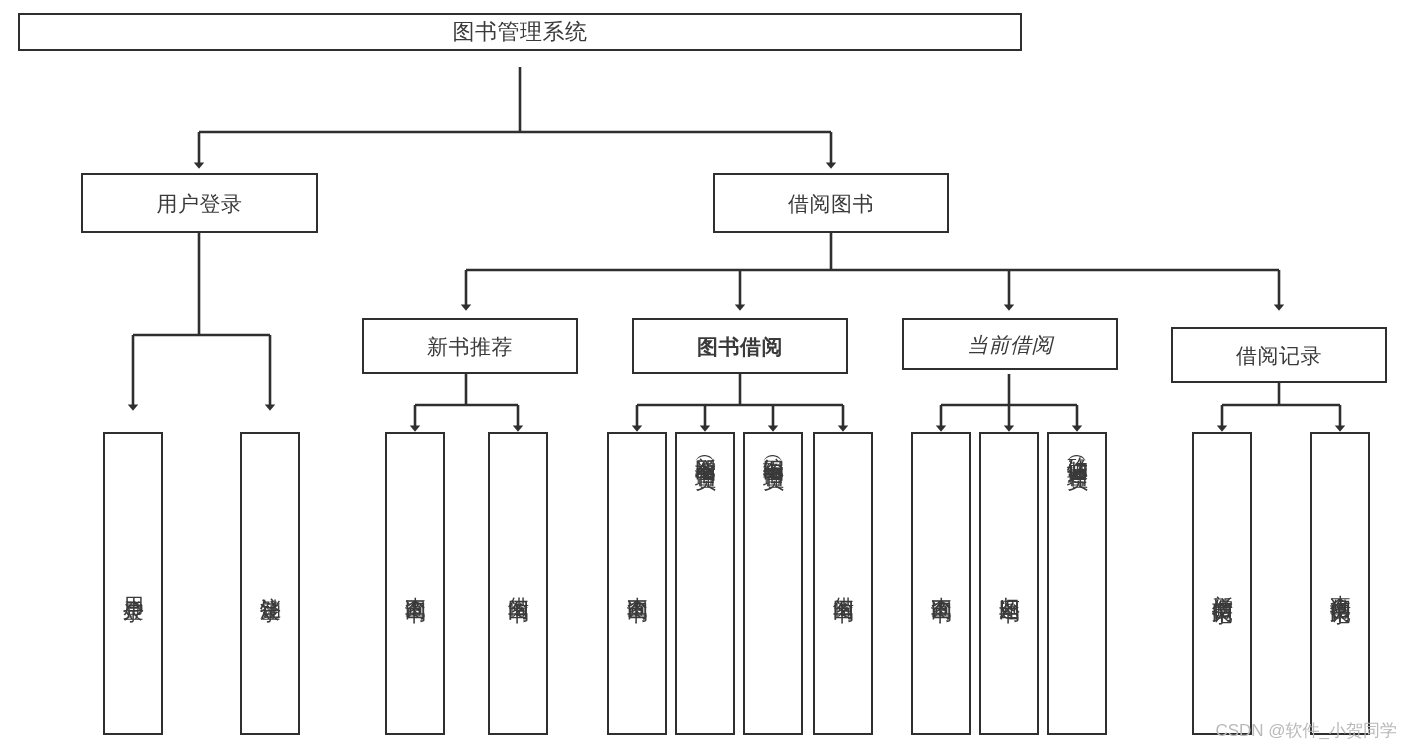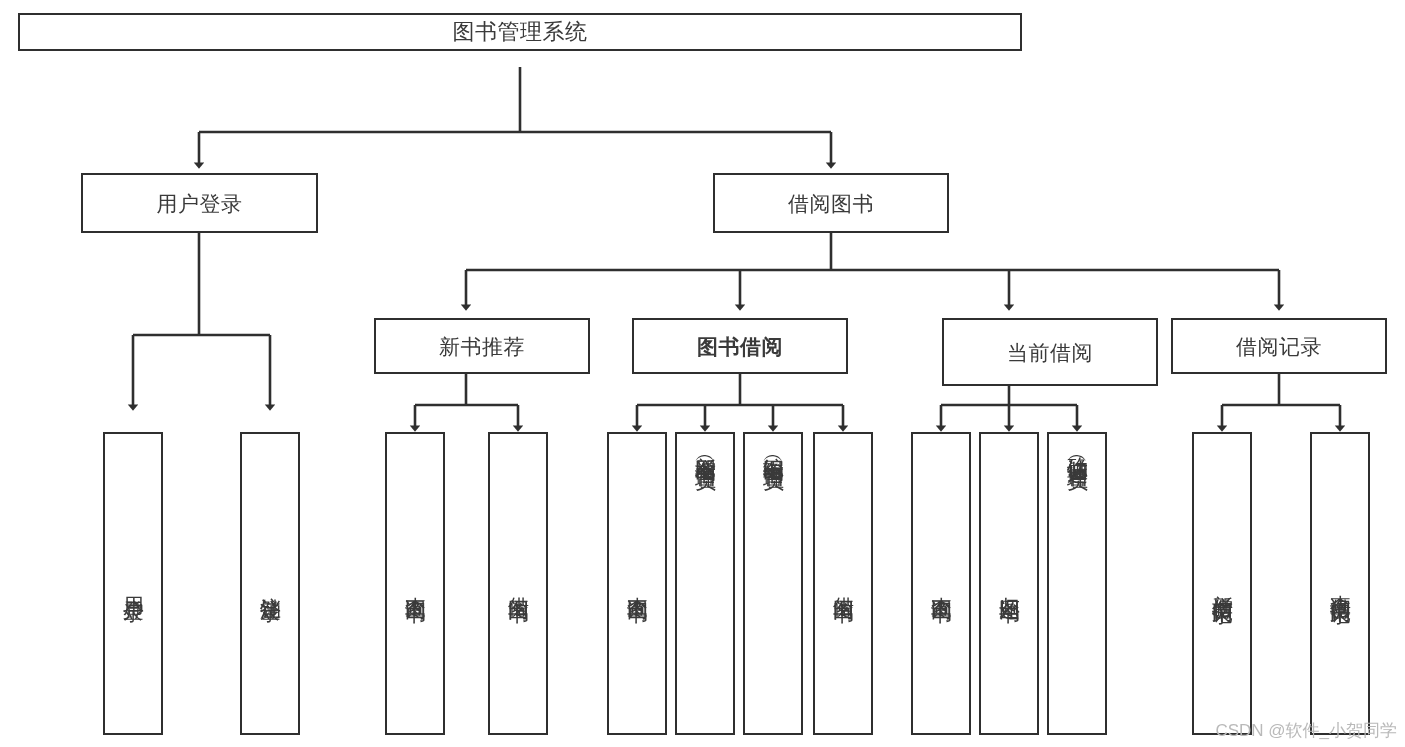--- a/index.html
+++ b/index.html
@@ -142,33 +142,33 @@
   </div>
 
   <div class="node h" style="left:81px; top:173px; width:237px; height:60px;">
     <span class="lbl">用户登录</span>
   </div>
 
   <div class="node h" style="left:713px; top:173px; width:236px; height:60px;">
     <span class="lbl">借阅图书</span>
   </div>
 
-  <div class="node h" style="left:362px; top:318px; width:216px; height:56px;margin-left:12px;">
+  <div class="node h" style="left:362px; top:318px; width:216px; height:56px;">
     <span class="lbl">新书推荐</span>
   </div>
 
   <div class="node h" style="left:632px; top:318px; width:216px; height:56px;font-weight:bold;">
     <span class="lbl">图书借阅</span>
   </div>
 
-  <div class="node h" style="left:942px; top:318px; width:216px; height:68px;">
+  <div class="node h" style="left:902px; top:318px; width:216px; height:52px;font-style:italic;">
     <span class="lbl">当前借阅</span>
   </div>
 
-  <div class="node h" style="left:1171px; top:318px; width:216px; height:56px;">
+  <div class="node h" style="left:1171px; top:327px; width:216px; height:56px;">
     <span class="lbl">借阅记录</span>
   </div>
 
   <div class="node v mid" style="left:103px; top:432px; width:60px; height:303px;">
     <span class="lbl">用户登录</span>
   </div>
 
   <div class="node v mid" style="left:240px; top:432px; width:60px; height:303px;">
     <span class="lbl">注销登录</span>
   </div>

